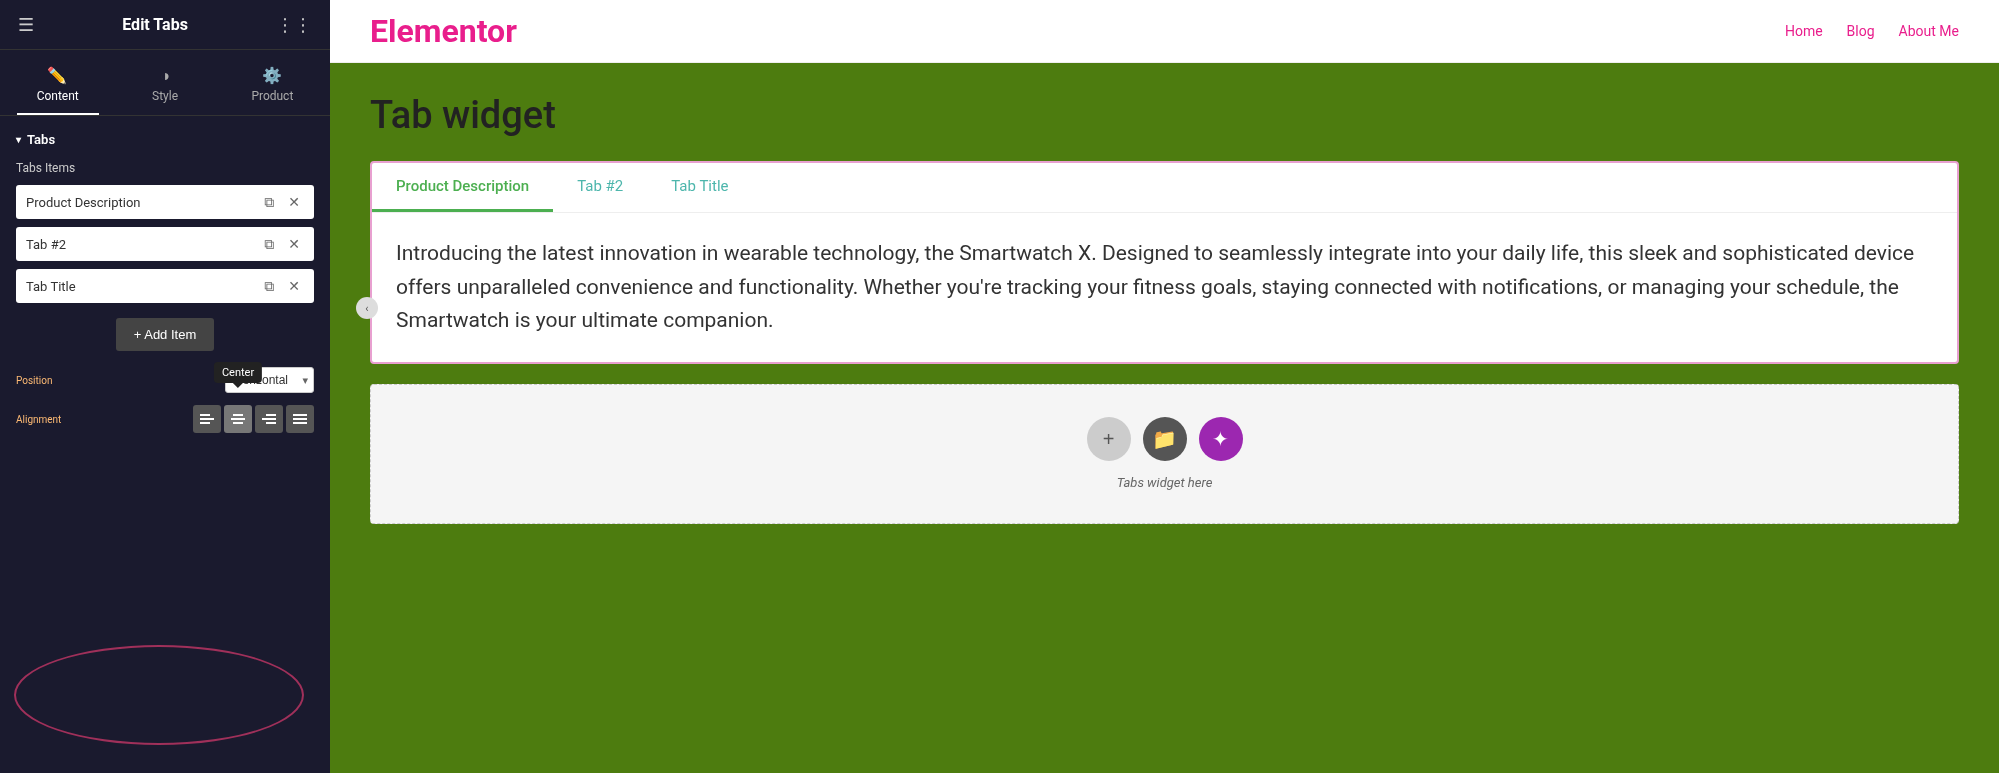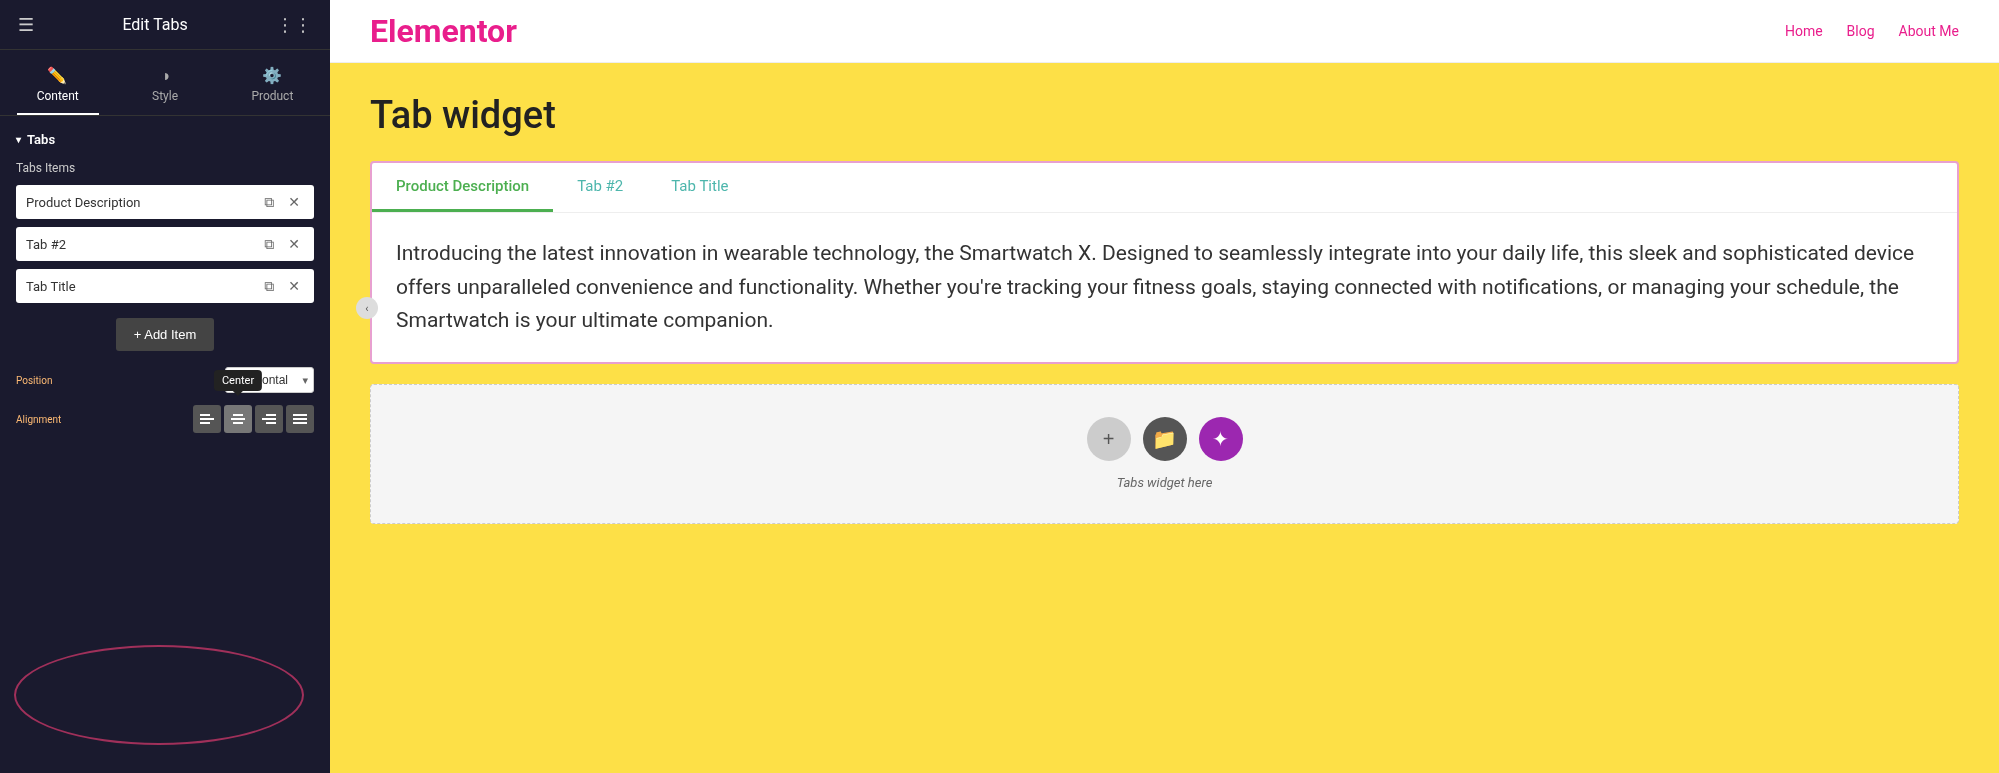--- a/index.html
+++ b/index.html
@@ -18,21 +18,21 @@
     }
     #sidebar-header {
       background: #1a1a2e;
       display: flex;
       align-items: center;
       justify-content: space-between;
       padding: 14px 18px;
       border-bottom: 1px solid #333;
     }
     .hamburger-icon { cursor: pointer; font-size: 18px; color: #ccc; }
-    .sidebar-title { font-size: 16px; font-weight: 400; color: #fff; }
+    .sidebar-title { font-size: 16px; font-weight: 700; color: #fff; }
     .grid-icon { cursor: pointer; font-size: 18px; color: #ccc; }
 
     
     #sidebar-tabs {
       display: flex;
       justify-content: space-around;
       background: #1a1a2e;
       border-bottom: 1px solid #333;
       padding: 8px 0 0 0;
     }
@@ -176,21 +176,21 @@
     .tooltip-bubble {
       position: absolute;
       background: #222;
       color: #fff;
       font-size: 11px;
       padding: 4px 8px;
       border-radius: 4px;
       white-space: nowrap;
       left: 50%;
       transform: translateX(-50%);
-      bottom: 42px;
+      bottom: 50px;
       pointer-events: none;
     }
     .tooltip-bubble::after {
       content: '';
       position: absolute;
       top: 100%;
       left: 50%;
       transform: translateX(-50%);
       border: 5px solid transparent;
       border-top-color: #222;
@@ -210,21 +210,21 @@
       left: 14px;
       bottom: 28px;
       pointer-events: none;
     }
 
     
     #main {
       flex: 1;
       display: flex;
       flex-direction: column;
-      background: #fde047;
+      background: #4d7c0f;
       overflow: hidden;
     }
 
     
     #nav-bar {
       background: #fff;
       display: flex;
       align-items: center;
       justify-content: space-between;
       padding: 12px 40px;

